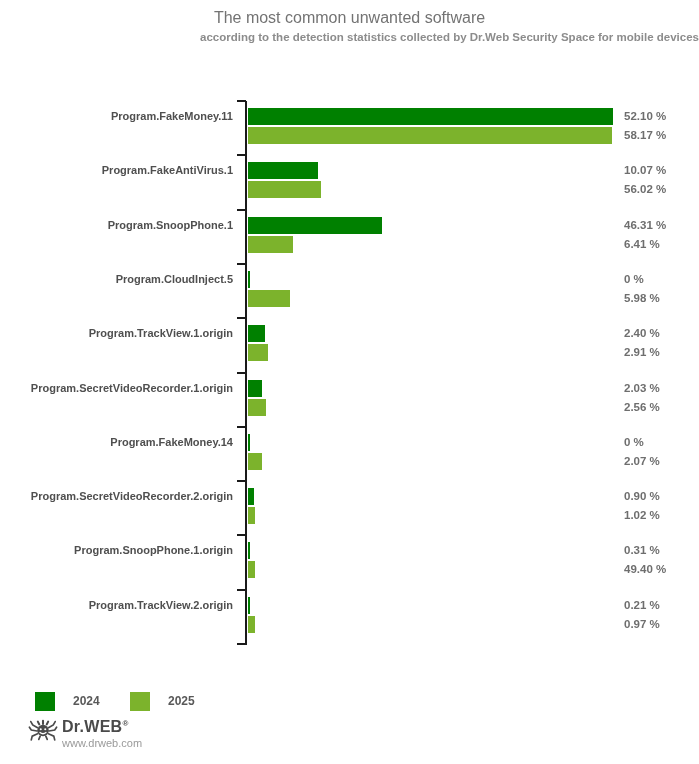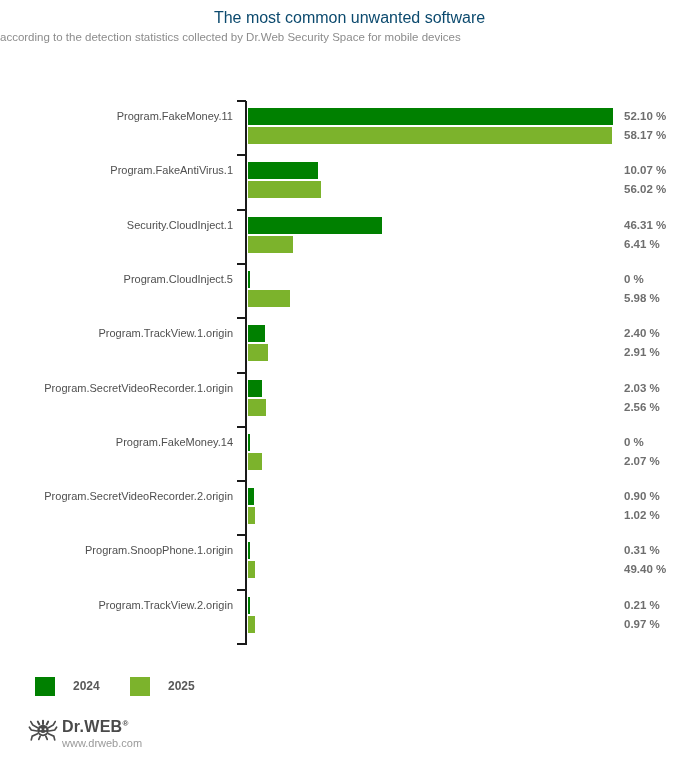--- a/index.html
+++ b/index.html
@@ -1,41 +1,41 @@
 <!DOCTYPE html>
 <html><head>
 <meta charset="utf-8">
 <style>
   * { margin:0; padding:0; box-sizing:border-box; }
   html,body { width:699px; height:764px; background:#ffffff;
     font-family:"Liberation Sans","DejaVu Sans",sans-serif; }
   #canvas { position:relative; width:699px; height:764px; background:#fff; overflow:hidden; }
 
   .title { position:absolute; top:9px; left:0; width:699px; text-align:center;
-    font-size:16px; font-weight:400; color:#0c4a6e; }
-  .subtitle { position:absolute; top:31px; left:0; width:699px; text-align:left;
-    font-size:11.5px; font-weight:400; color:#8c8c8c; }
+    font-size:16px; font-weight:400; color:#737373; }
+  .subtitle { position:absolute; top:31px; left:0; width:699px; text-align:right;
+    font-size:11.5px; font-weight:700; color:#8c8c8c; }
 
   .plot { position:absolute; top:101px; left:0; width:699px; height:545px; }
   .axis-line { position:absolute; left:245px; top:0; width:2px; height:544px; background:#1a1a1a; }
   .tick { position:absolute; left:237px; width:9px; height:2px; background:#1a1a1a; }
 
   .row { position:absolute; left:0; width:699px; height:54px; }
   .cat-label { position:absolute; left:0; top:7px; width:233px; height:17px; line-height:17px;
-    text-align:right; font-size:11px; font-weight:normal; color:#4f4f4f; white-space:nowrap; }
+    text-align:right; font-size:11px; font-weight:bold; color:#4f4f4f; white-space:nowrap; }
   .bar { position:absolute; left:248px; height:17px; }
   .bar-s0 { top:7px; }
   .bar-s1 { top:26px; }
   .val { position:absolute; left:624px; height:17px; line-height:17px;
     font-size:11.5px; font-weight:bold; color:#6e6e6e; white-space:nowrap; }
   .val-s0 { top:7px; }
   .val-s1 { top:26px; }
 
   .legend { position:absolute; top:676px; left:0; width:699px; height:20px; }
-  .legend-item { position:absolute; top:1px; height:19px; }
+  .legend-item { position:absolute; top:16px; height:19px; }
   .legend-swatch { position:absolute; left:0; top:0; width:20px; height:19px; }
   .legend-label { position:absolute; left:38px; top:0; height:19px; line-height:19px;
     font-size:12px; font-weight:bold; color:#595959; }
 
   .footer { position:absolute; left:28px; top:714px; width:300px; height:42px; }
   .spider { position:absolute; left:0; top:3px; width:30px; height:27px; }
   .brand { position:absolute; left:34px; top:4px; font-size:16px; font-weight:bold;
     color:#4a4a4a; letter-spacing:0.3px; }
   .brand sup { font-size:8px; font-weight:bold; }
   .site { position:absolute; left:34px; top:23px; font-size:11px; color:#9a9a9a; }
@@ -74,21 +74,21 @@
 
     <div class="row" style="top: 54.3px;">
       <div class="cat-label">Program.FakeAntiVirus.1</div>
       <div class="bar bar-s0" style="width: 70.49px; background: rgb(0, 128, 0);"></div>
       <div class="bar bar-s1" style="width: 72.59px; background: rgb(124, 179, 44);"></div>
       <div class="val val-s0">10.07 %</div>
       <div class="val val-s1">56.02 %</div>
     </div>
 
     <div class="row" style="top: 108.6px;">
-      <div class="cat-label">Security.CloudInject.1</div>
+      <div class="cat-label">Program.SnoopPhone.1</div>
       <div class="bar bar-s0" style="width: 134.47px; background: rgb(0, 128, 0);"></div>
       <div class="bar bar-s1" style="width: 44.87px; background: rgb(124, 179, 44);"></div>
       <div class="val val-s0">46.31 %</div>
       <div class="val val-s1">6.41 %</div>
     </div>
 
     <div class="row" style="top: 162.9px;">
       <div class="cat-label">Program.CloudInject.5</div>
       <div class="bar bar-s0" style="width: 1.5px; background: rgb(0, 128, 0);"></div>
       <div class="bar bar-s1" style="width: 41.86px; background: rgb(124, 179, 44);"></div>

